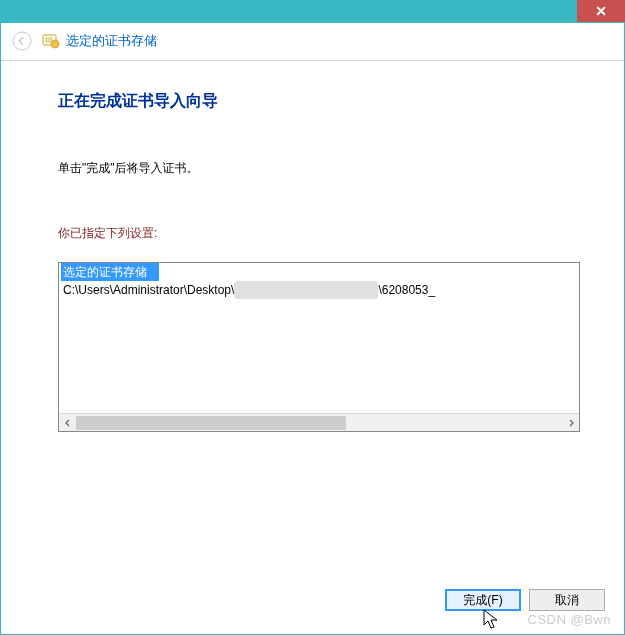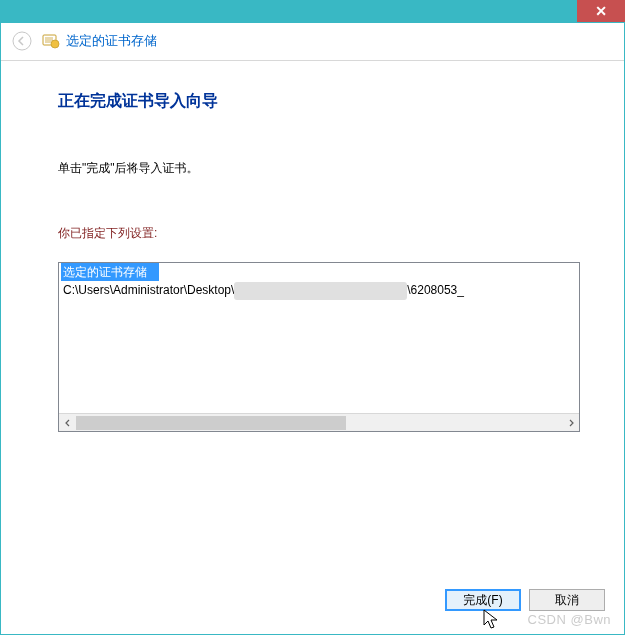--- a/index.html
+++ b/index.html
@@ -189,21 +189,20 @@
     position: absolute;
     right: 124px;
     bottom: 4px;
     pointer-events: none;
   }
   .redacted {
     display: inline-block;
     background: #e0e0e0;
     color: transparent;
     border-radius: 3px;
-    font-family: Liberation Mono, monospace;
   }
   .teal-border {
     position: absolute;
     left:0; right:0; top:22px; bottom:0;
     border: 1px solid #39b8c4;
     pointer-events: none;
     box-sizing: border-box;
   }
 </style>
 </head>

